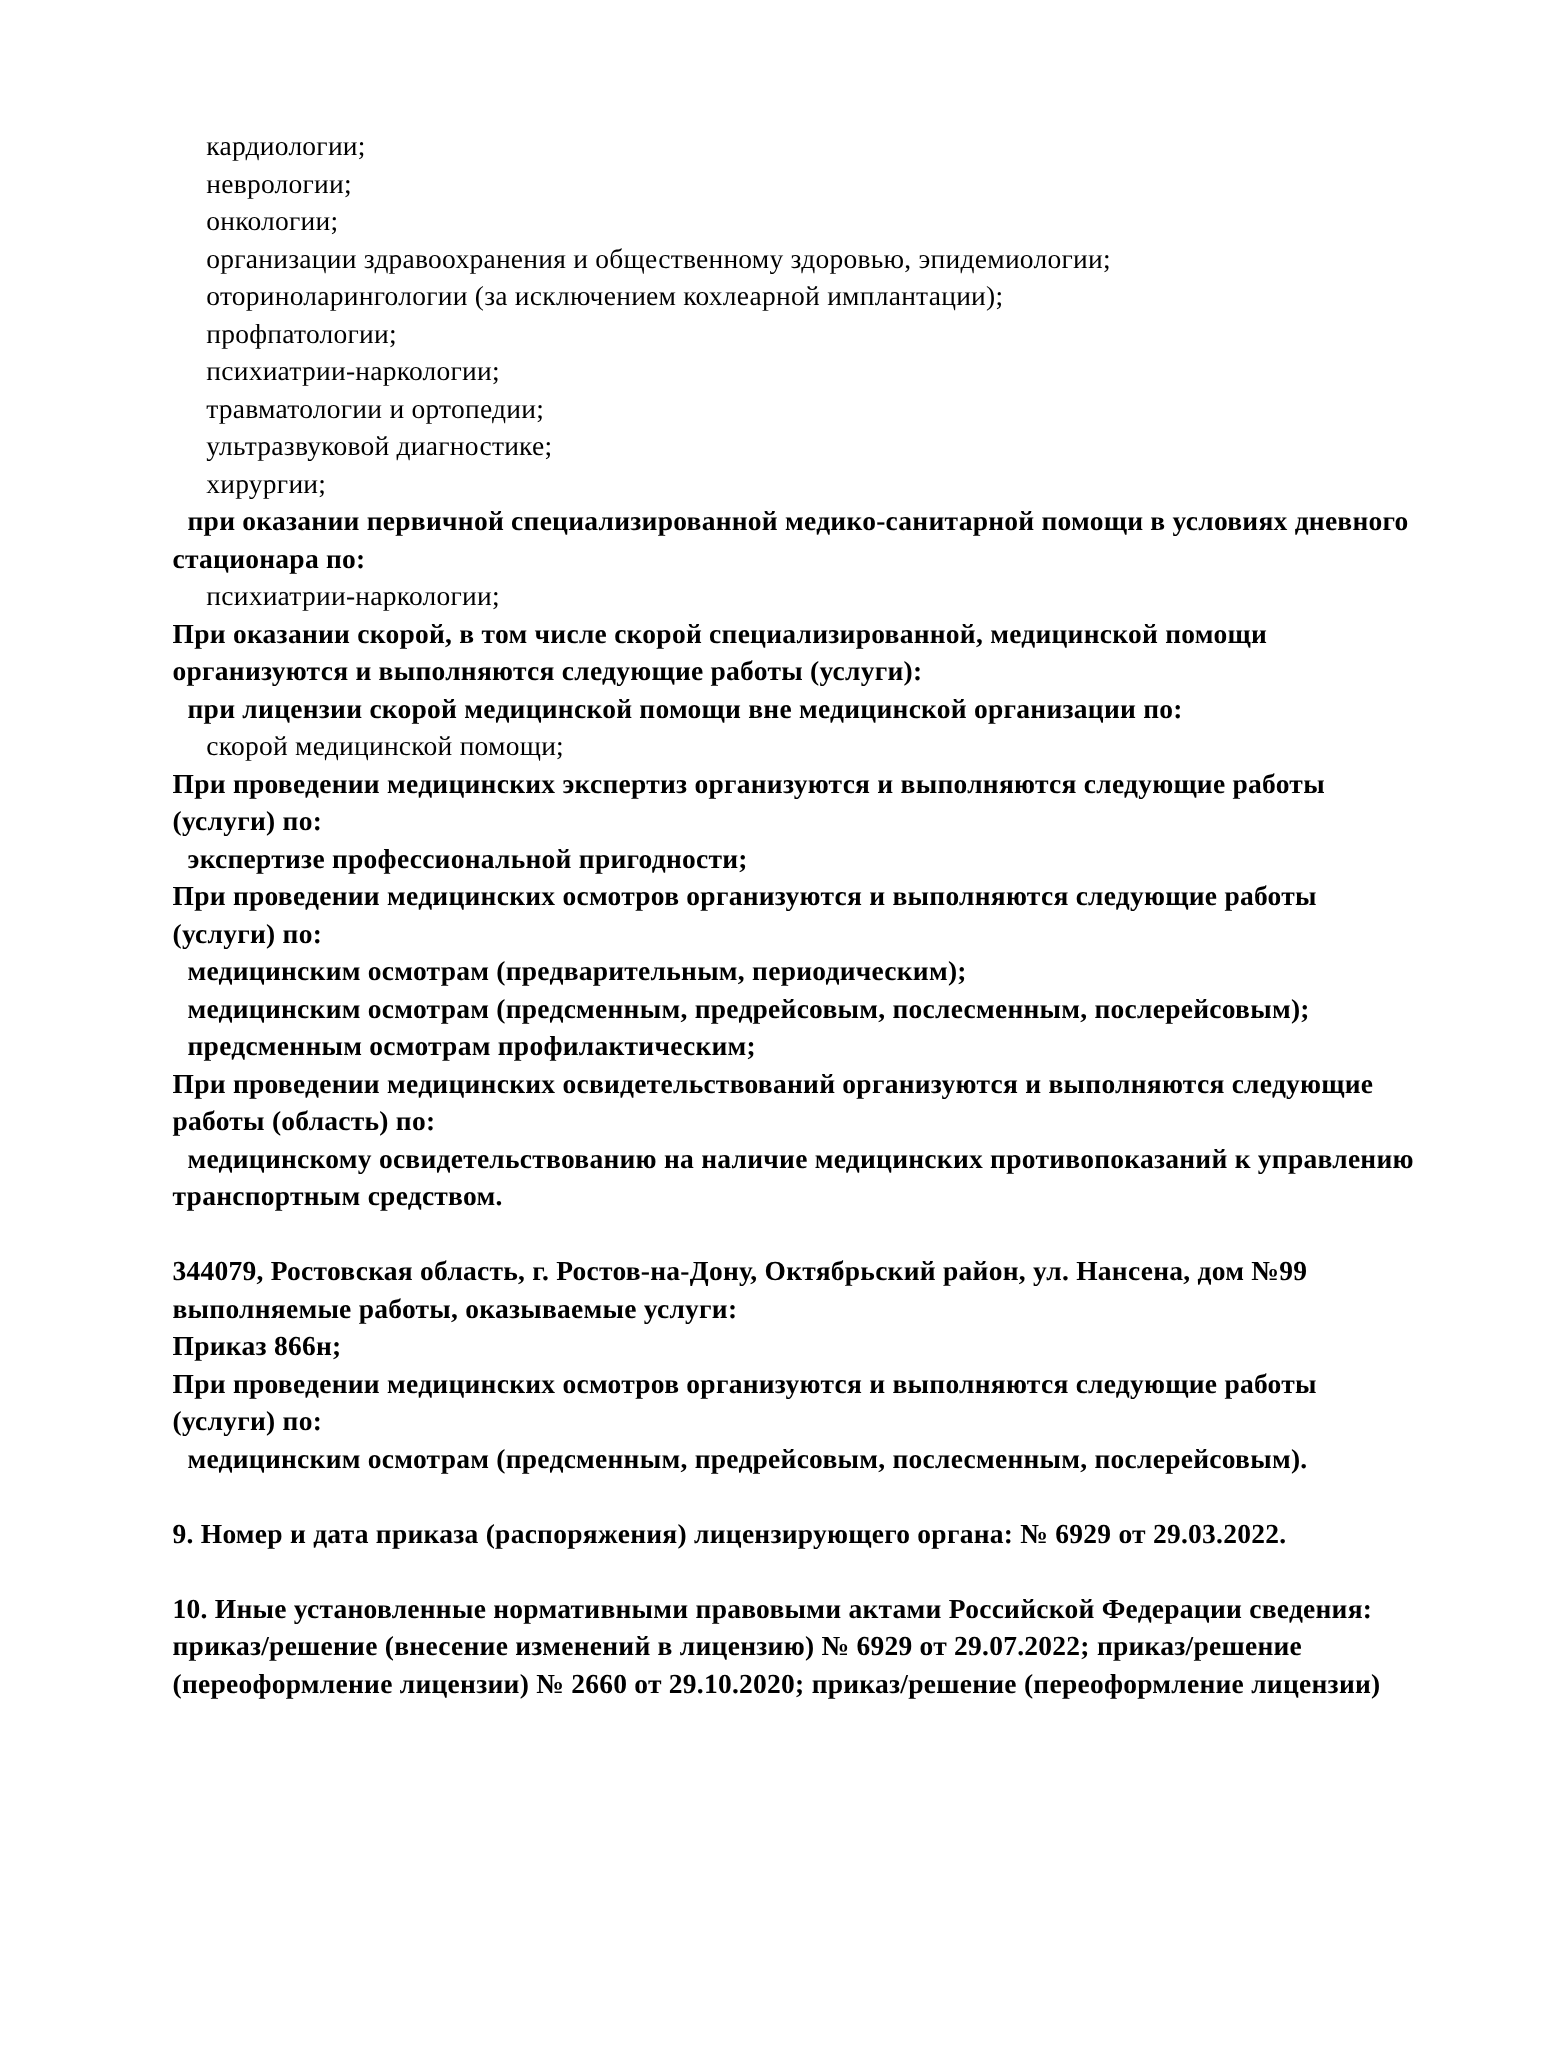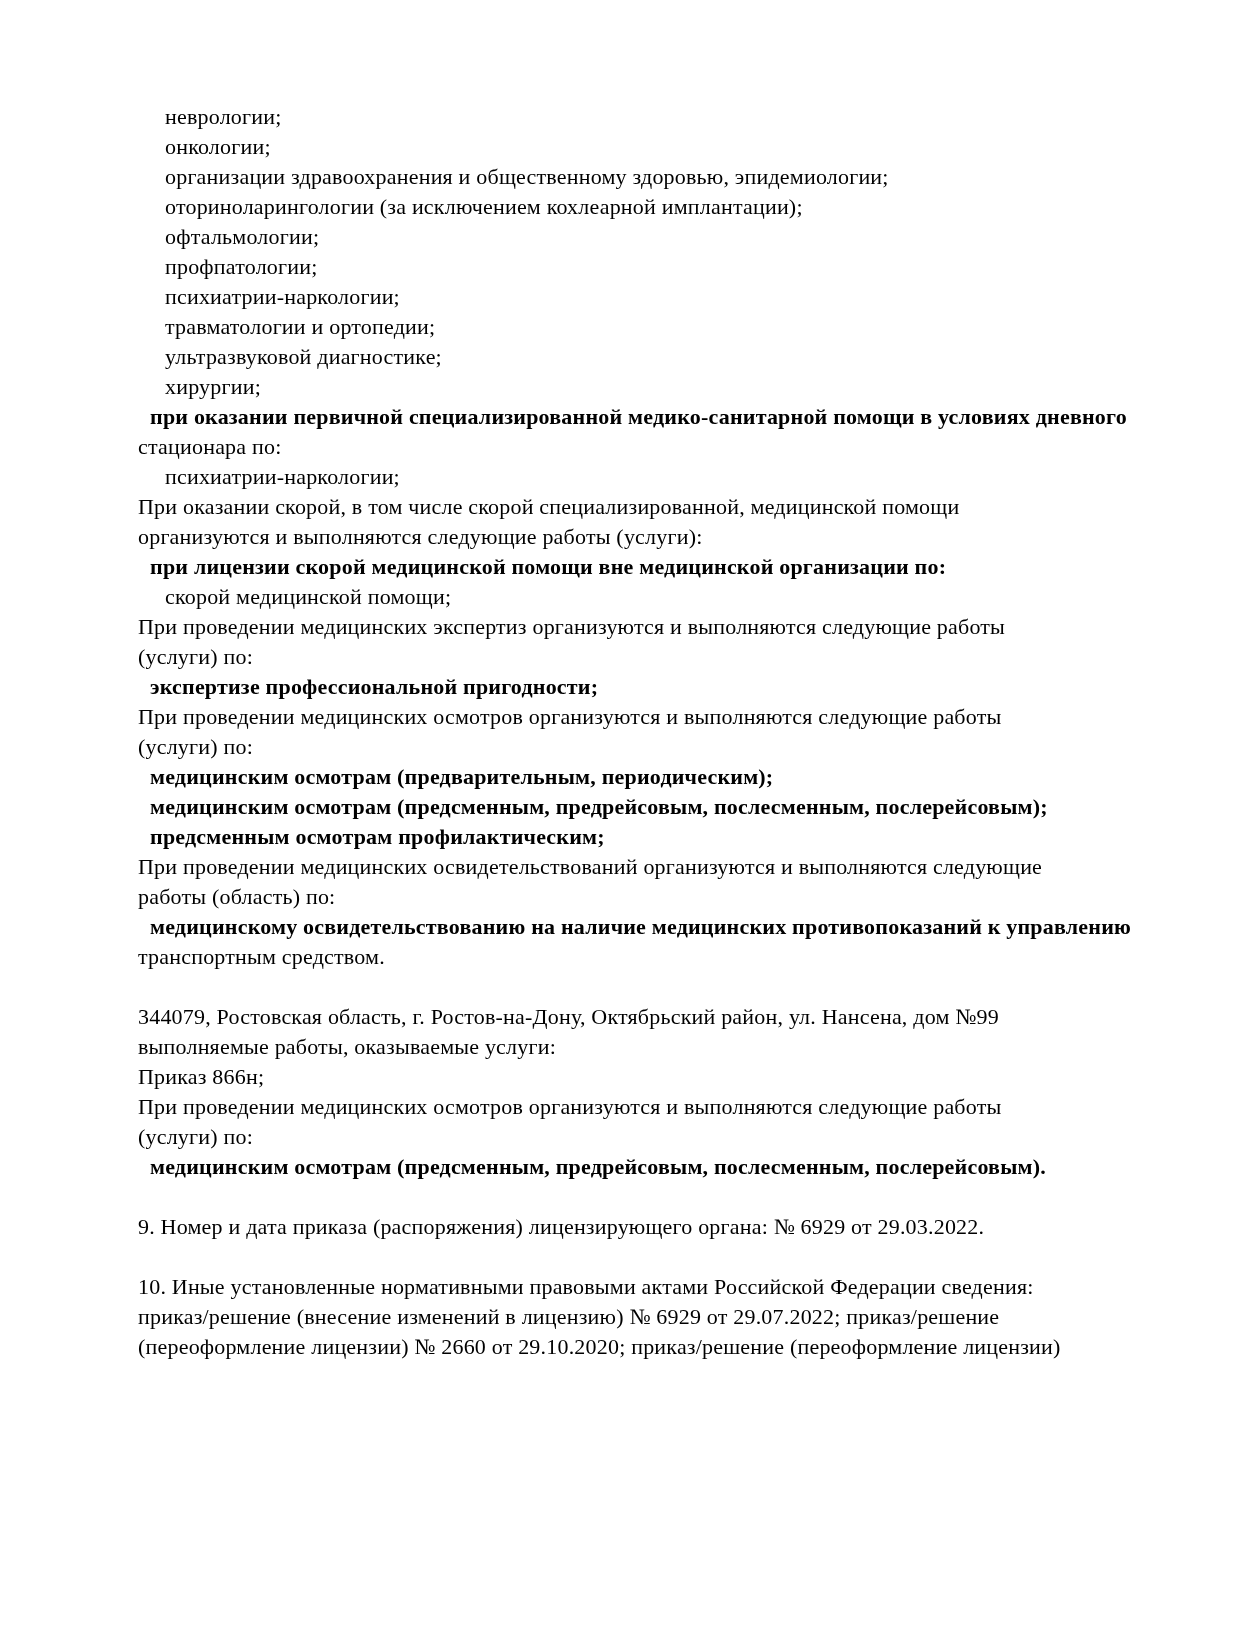--- a/index.html
+++ b/index.html
@@ -29,35 +29,35 @@
     font-family: "Liberation Serif", "DejaVu Serif", serif;
     font-size: 22px;
     line-height: 30px;
     color: #000000;
     letter-spacing: 0.2px;
   }
   .line {
     white-space: pre;
     min-height: 30px;
   }
-  .ind0 { padding-left: 0; }
+  .ind0 { padding-left: 0; font-weight: bold; }
   .ind1 { padding-left: 12px; font-weight: bold; }
   .ind2 { padding-left: 27px; }
   .blank { min-height: 30px; }
 </style>
 </head>
 <body>
 
 <div class="page">
   <div class="doc-body">
+      <div class="line ind2">кардиологии;</div>
       <div class="line ind2">неврологии;</div>
       <div class="line ind2">онкологии;</div>
       <div class="line ind2">организации здравоохранения и общественному здоровью, эпидемиологии;</div>
       <div class="line ind2">оториноларингологии (за исключением кохлеарной имплантации);</div>
-      <div class="line ind2">офтальмологии;</div>
       <div class="line ind2">профпатологии;</div>
       <div class="line ind2">психиатрии-наркологии;</div>
       <div class="line ind2">травматологии и ортопедии;</div>
       <div class="line ind2">ультразвуковой диагностике;</div>
       <div class="line ind2">хирургии;</div>
       <div class="line ind1">при оказании первичной специализированной медико-санитарной помощи в условиях дневного</div>
       <div class="line ind0">стационара по:</div>
       <div class="line ind2">психиатрии-наркологии;</div>
       <div class="line ind0">При оказании скорой, в том числе скорой специализированной, медицинской помощи</div>
       <div class="line ind0">организуются и выполняются следующие работы (услуги):</div>

